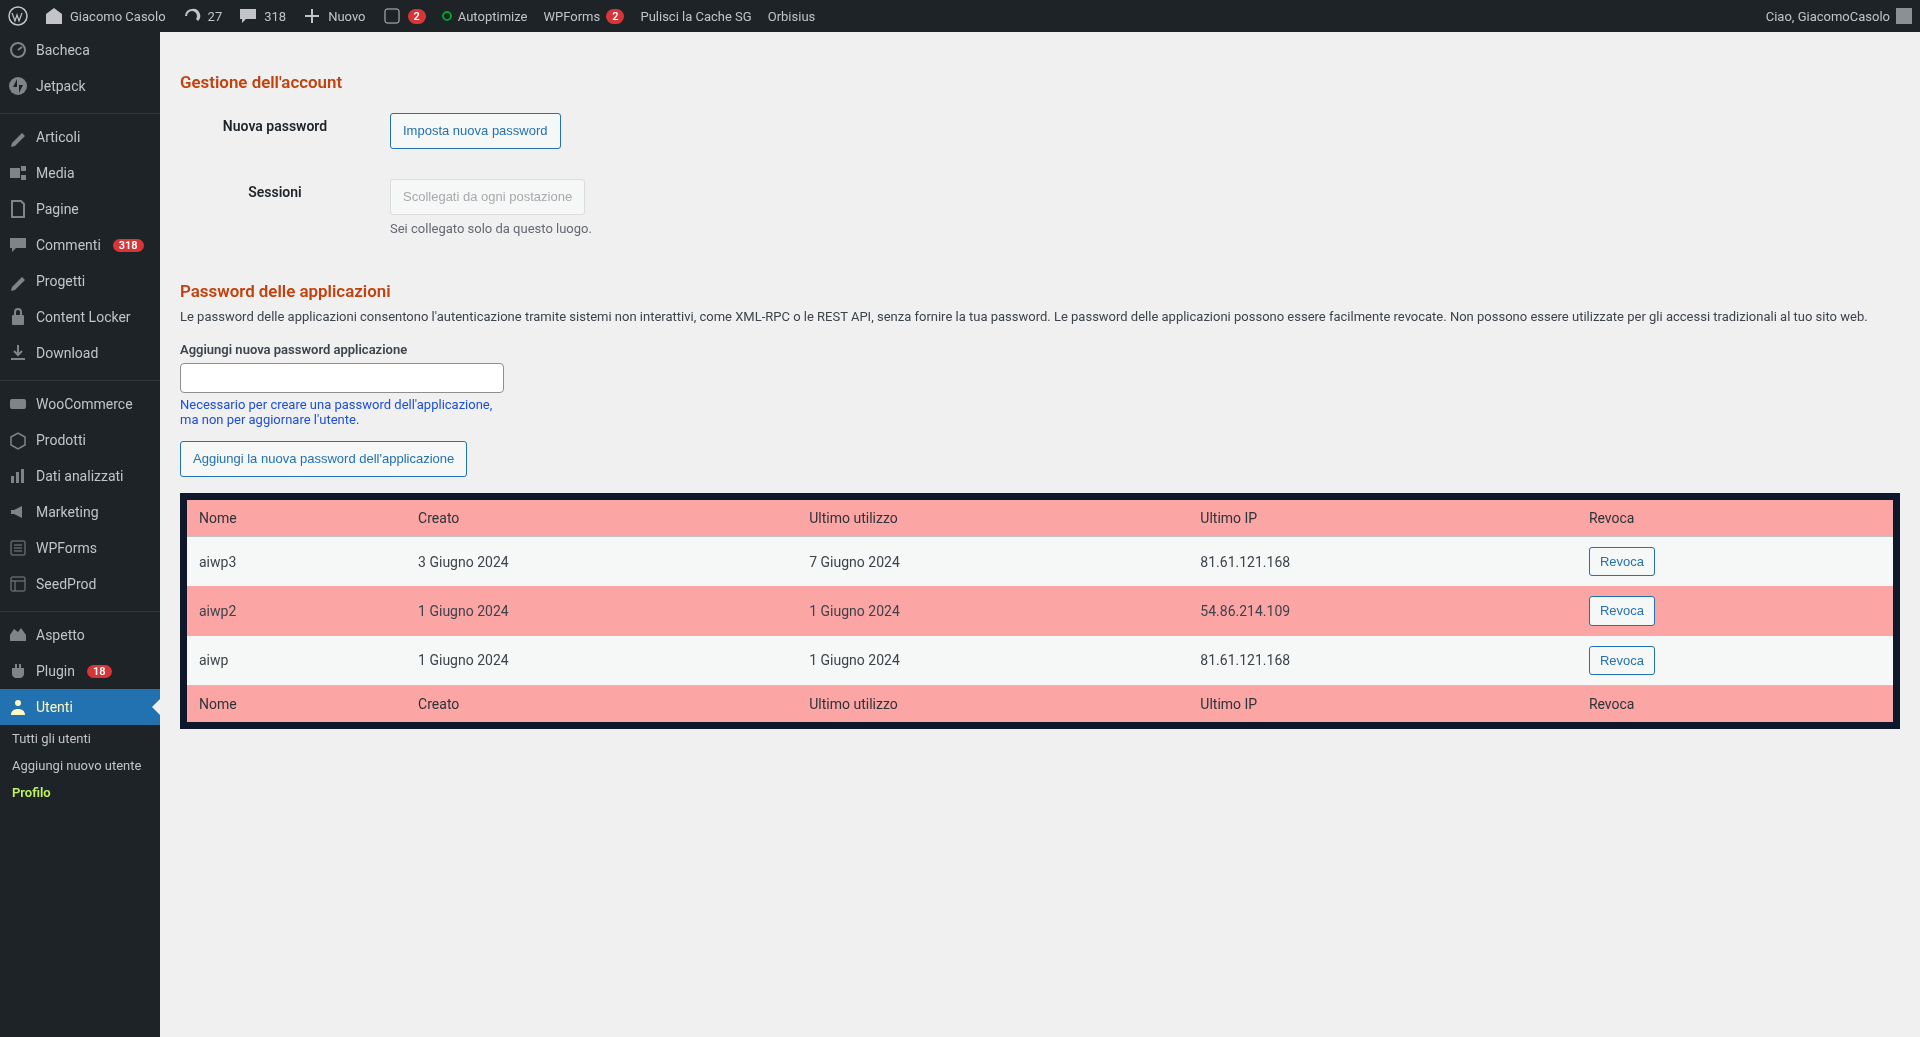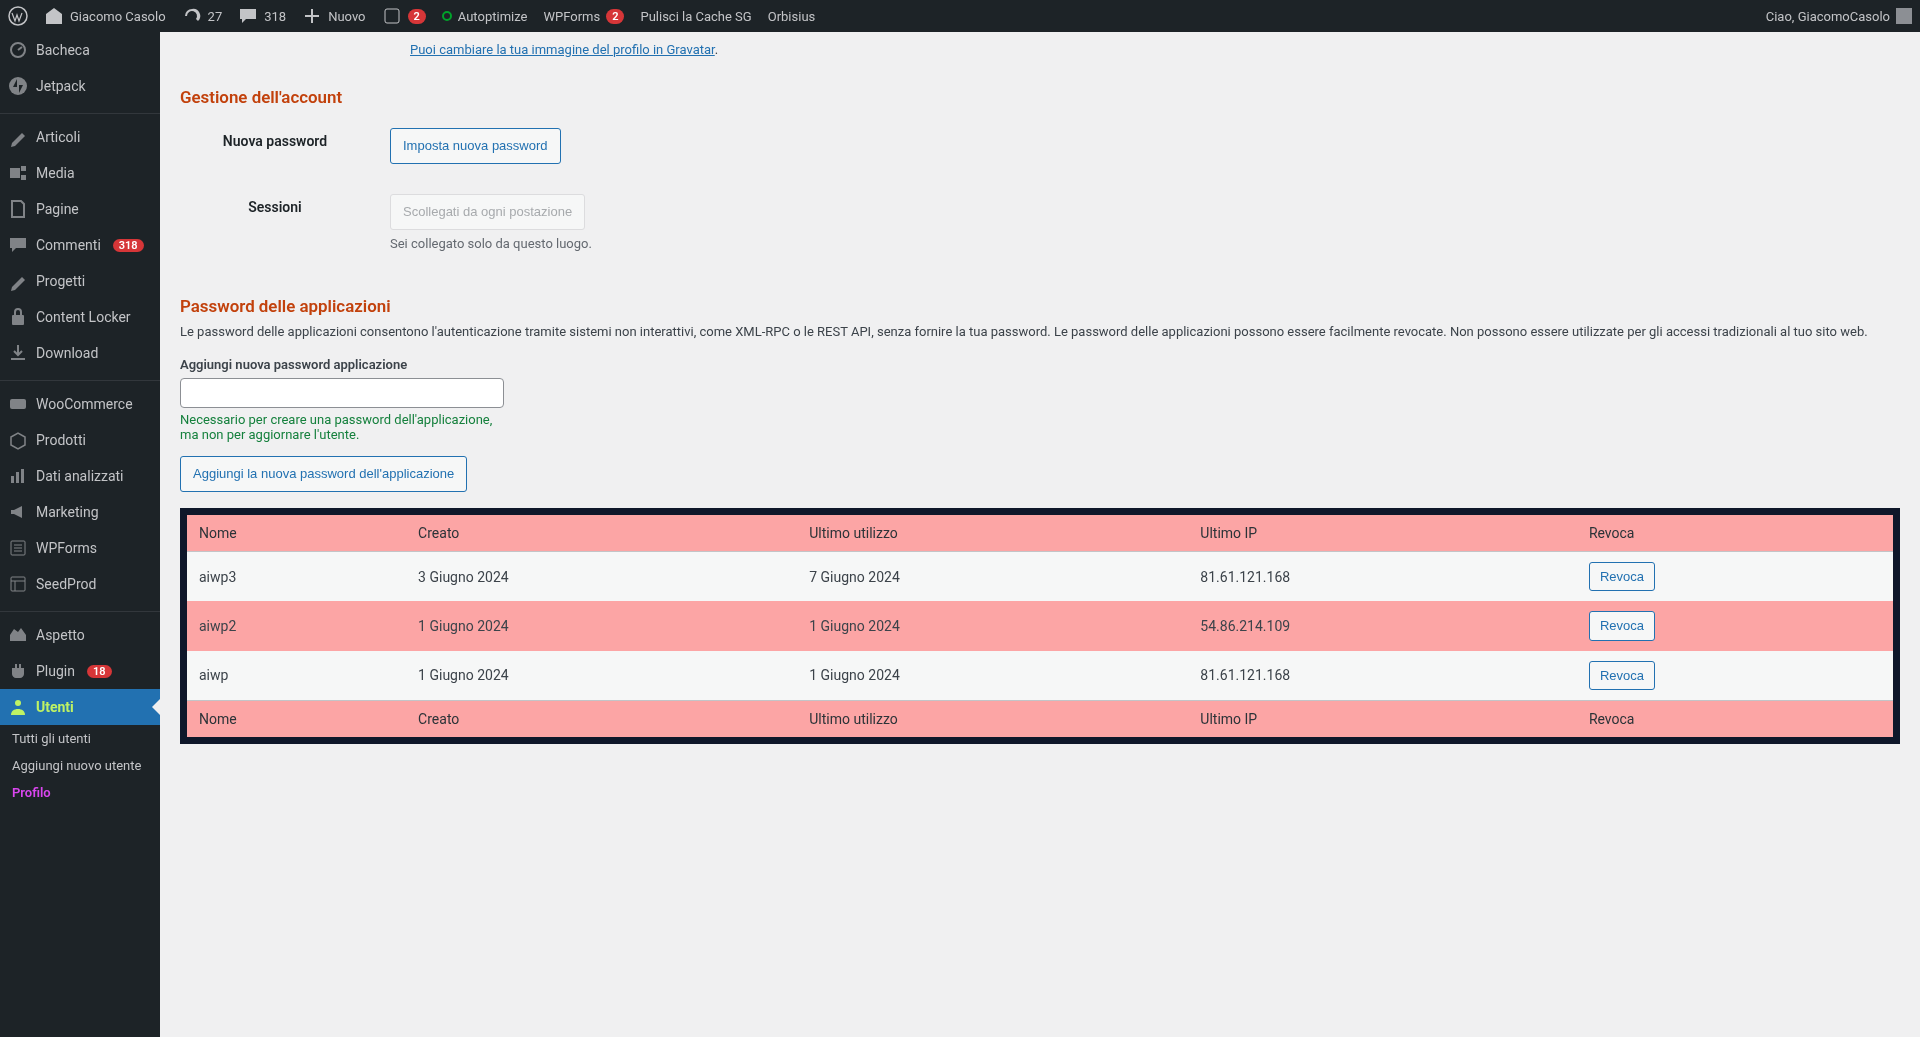--- a/index.html
+++ b/index.html
@@ -11,44 +11,44 @@
 #adminbar .ab-left,#adminbar .ab-right{display:flex;align-items:center}
 .ab-item{display:flex;align-items:center;padding:0 8px;height:32px;color:#c3c4c7;cursor:pointer;gap:6px}
 .ab-icon{width:20px;height:20px;fill:#a7aaad;display:flex;align-items:center;justify-content:center}
 .ab-badge{background:#d63638;color:#fff;border-radius:9px;padding:1px 6px;font-size:11px;font-weight:600;min-width:18px;text-align:center}
 .ab-dot{width:10px;height:10px;border-radius:50%;border:2px solid #00a32a}
 .ab-avatar{width:16px;height:16px;background:#8c8f94}
 
 
 #adminmenu{position:fixed;top:32px;left:0;bottom:0;width:160px;background:#1d2327;overflow-y:auto}
 .menu-item{display:flex;align-items:center;padding:8px 8px;color:#c3c4c7;cursor:pointer;font-size:14px;gap:8px;position:relative}
-.menu-item.current{background:#2271b1;color:#bef264;font-weight:700}
+.menu-item.current{background:#2271b1;color:#fef9c3;font-weight:400}
 .menu-item.current::after{content:"";position:absolute;right:0;top:50%;transform:translateY(-50%);width:0;height:0;border:8px solid transparent;border-right-color:#f0f0f1}
 .menu-icon{width:20px;height:20px;fill:currentColor;flex-shrink:0;opacity:.6}
 .menu-item.current .menu-icon{opacity:1}
 .menu-sep{height:5px;margin:5px 0;border-bottom:1px solid #32373c}
 .menu-badge{background:#d63638;color:#fff;border-radius:9px;padding:0 6px;font-size:11px;font-weight:600;min-width:18px;text-align:center;margin-left:4px}
 .submenu .sub-item{display:block;padding:6px 12px;color:#c3c4c7;font-size:13px;cursor:pointer}
-.submenu .sub-item.current{color:#d946ef;font-weight:600}
+.submenu .sub-item.current{color:#bef264;font-weight:600}
 
 
 #wpbody{margin-left:160px;padding-top:32px}
 #wpbody-content{padding:10px 20px 40px}
 .gravatar-line{margin-left:230px;margin-bottom:22px}
 h2{font-size:1.3em;font-weight:600;color:#c2410c;margin:30px 0 6px}
 .form-table{width:100%;border-collapse:collapse}
 .form-table th{text-align:center;font-weight:600;padding:20px 10px 20px 0;width:200px;vertical-align:top;color:#1d2327;font-size:14px}
 .form-table td{padding:15px 10px;vertical-align:top}
 .button{display:inline-block;background:#f6f7f7;border:1px solid #2271b1;color:#2271b1;padding:4px 12px;border-radius:3px;font-size:13px;cursor:pointer;min-height:30px;line-height:2}
 .button[disabled]{color:#a7aaad;border-color:#dcdcde;background:#f6f7f7;cursor:not-allowed}
 .description{color:#646970;font-size:13px;margin-top:6px}
 .form-field{margin-bottom:4px}
 .form-field label{display:block;font-weight:600;margin-bottom:6px}
 .form-field input[type=text]{width:324px;padding:4px 8px;border:1px solid #8c8f94;border-radius:4px;font-size:14px;height:30px;background:#fff}
-.app-desc{color:#15803d;max-width:320px;margin:4px 0 14px}
+.app-desc{color:#1d4ed8;max-width:320px;margin:4px 0 14px}
 
 .table-wrap{margin-top:16px}
 table.wp-list-table{width:100%;border-collapse:collapse;border:7px solid #0f172a;background:#fca5a5}
 table.wp-list-table th,table.wp-list-table td{text-align:left;padding:10px 12px;font-size:14px}
 table.wp-list-table thead th,table.wp-list-table tfoot th{font-weight:400;color:#2c3338;border-bottom:1px solid #c3c4c7}
 table.wp-list-table tfoot th{border-top:1px solid #c3c4c7;border-bottom:none}
 table.wp-list-table tbody tr:nth-child(odd){background:#f6f7f7}
 table.wp-list-table td .button{min-height:26px;line-height:1.8;padding:2px 10px}
 </style>
 </head>
@@ -252,21 +252,20 @@
     </div>
   <div class="submenu">
     <div class="sub-item">Tutti gli utenti</div>
     <div class="sub-item">Aggiungi nuovo utente</div>
     <div class="sub-item current">Profilo</div>
   </div>
 </div>
 
 <div id="wpbody">
   <div id="wpbody-content">
-    <p class="gravatar-line"><a>Puoi cambiare la tua immagine del profilo in Gravatar</a><span>.</span></p>
 
     <h2>Gestione dell'account</h2>
     <table class="form-table">
       <tbody>
           <tr>
         <th>Nuova password</th>
         <td><button class="button">Imposta nuova password</button></td>
       </tr>
       <tr>
         <th>Sessioni</th>

